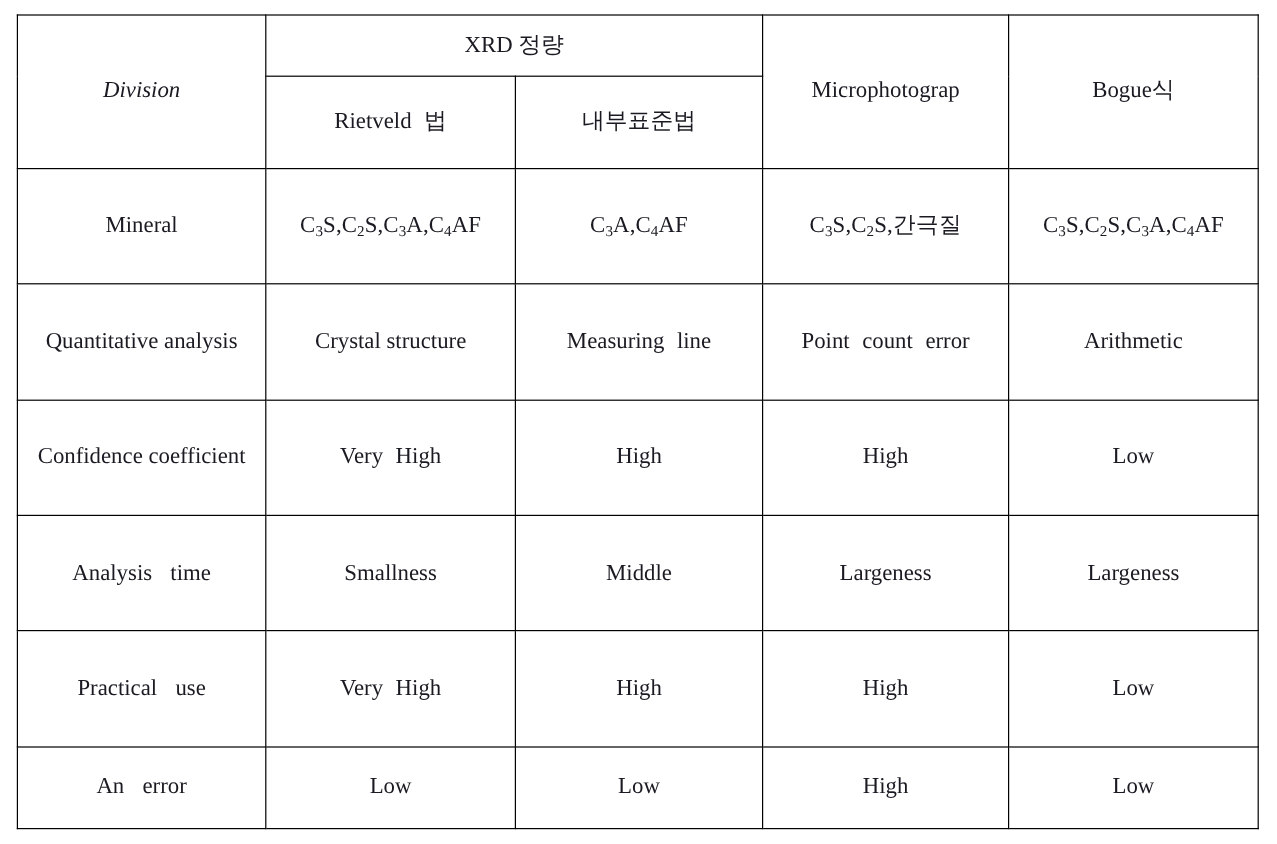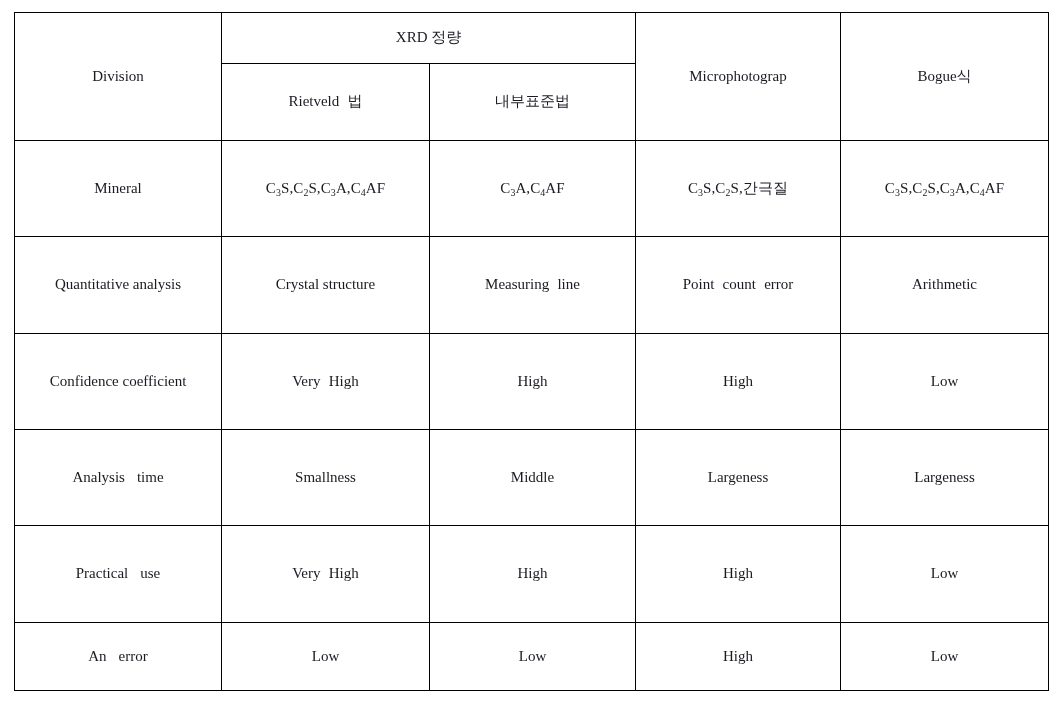--- a/index.html
+++ b/index.html
@@ -33,39 +33,39 @@
     background: #ffffff;
   }
 
   table.comparison td,
   table.comparison th {
     border: 1px solid #000000;
     text-align: center;
     vertical-align: middle;
     font-weight: normal;
     color: #1a1a22;
-    font-size: 15px;
+    font-size: 19px;
     line-height: 1.18;
     padding: 2px 4px;
     word-wrap: break-word;
     overflow-wrap: break-word;
   }
 
   
   col.c-division { width: 207px; }
   col.c-rietveld { width: 208px; }
   col.c-internal { width: 206px; }
   col.c-micro    { width: 205px; }
   col.c-bogue    { width: 208px; }
 
   
   tr.hdr-top { height: 51px; }
   tr.hdr-sub { height: 77px; padding-left: 35px; }
 
-  th.division-cell { font-size: 21px; }
+  th.division-cell { font-size: 21px; font-style: italic; }
   th.xrd-group { font-size: 21px; }
   th.sub-head { font-size: 21px; }
   th.micro-head {
     font-size: 21px;
     line-height: 1.22;
   }
   th.bogue-head { font-size: 21px; margin-top: 24px; }
 
   
   tr.body-row { height: 96px; }

